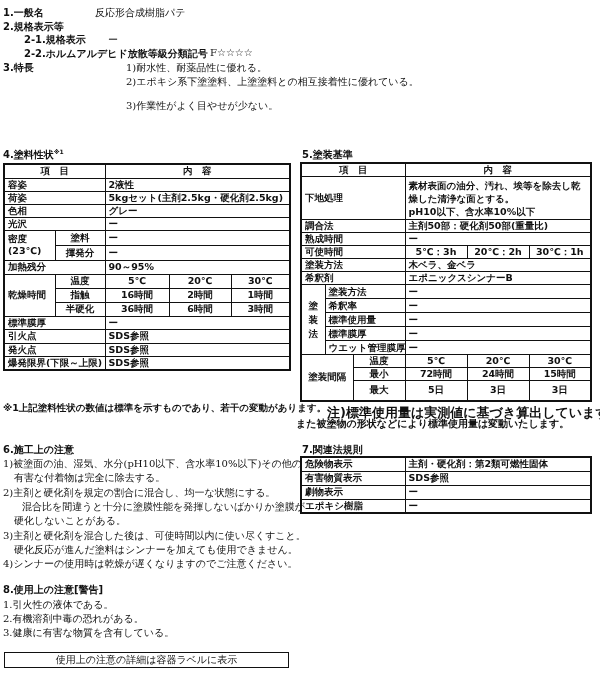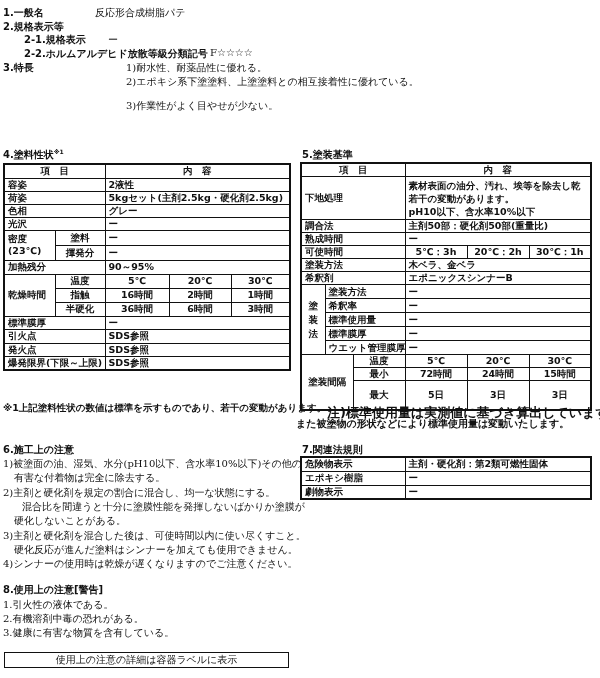--- a/index.html
+++ b/index.html
@@ -129,21 +129,21 @@
     </colgroup>
   <tbody>
       <tr style="height:13px">
         <td colspan="3" class="c">項　目</td>
         <td colspan="3" class="c">内　容</td>
       </tr>
   <tr style="height:43px">
         <td colspan="3">下地処理</td>
         <td colspan="3" style="white-space:normal;line-height:13px;">
           <div>素材表面の油分、汚れ、埃等を除去し乾</div>
-          <div>若干の変動があります。</div>
+          <div>燥した清浄な面とする。</div>
           <div>pH10以下、含水率10%以下</div>
         </td>
       </tr>
   <tr style="height:12px">
         <td colspan="3">調合法</td>
         <td colspan="3">主剤50部：硬化剤50部(重量比)</td>
       </tr>
   <tr style="height:13px">
         <td colspan="3">熟成時間</td>
         <td colspan="3">ー</td>
@@ -193,21 +193,21 @@
         <td class="c">5℃</td>
         <td class="c">20℃</td>
         <td class="c">30℃</td>
       </tr>
   <tr style="height:13px">
         <td class="c">最小</td>
         <td class="c">72時間</td>
         <td class="c">24時間</td>
         <td class="c">15時間</td>
       </tr>
-  <tr style="height:29px">
+  <tr style="height:20px">
         <td class="c">最大</td>
         <td class="c">5日</td>
         <td class="c">3日</td>
         <td class="c">3日</td>
       </tr>
 </tbody>
   </table>
 <div class="abs bold" style="left:300px;top:404px;font-size:13px;padding-left:27px;">注)標準使用量は実測値に基づき算出しています。</div>
 <div class="abs bold" style="left:296px;top:417px;font-size:10px;">また被塗物の形状などにより標準使用量は変動いたします。</div>
 
@@ -226,25 +226,29 @@
   <colgroup>
       <col style="width:104px">
       <col style="width:186px">
     </colgroup>
   <tbody>
       <tr style="height:14px">
         <td>危険物表示</td>
         <td>主剤・硬化剤：第2類可燃性固体</td>
       </tr>
   <tr style="height:14px">
+        <td>有害物質表示</td>
+        <td>SDS参照</td>
+      </tr>
+  <tr style="height:14px">
+        <td>劇物表示</td>
+        <td>ー</td>
+      </tr>
+  <tr style="height:14px">
         <td>エポキシ樹脂</td>
-        <td>ー</td>
-      </tr>
-  <tr style="height:14px">
-        <td>劇物表示</td>
         <td>ー</td>
       </tr>
 </tbody>
   </table>
 
 <div class="abs bold" style="left:3px;top:583px;">8.使用上の注意[警告]</div>
 <div class="line serif" style="left:3px;top:598px;">1.引火性の液体である。</div>
 <div class="line serif" style="left:3px;top:612px;">2.有機溶剤中毒の恐れがある。</div>
 <div class="line serif" style="left:3px;top:626px;">3.健康に有害な物質を含有している。</div>
 <div class="box serif" style="left:4px;top:652px;width:283px;height:14px;">使用上の注意の詳細は容器ラベルに表示</div>

